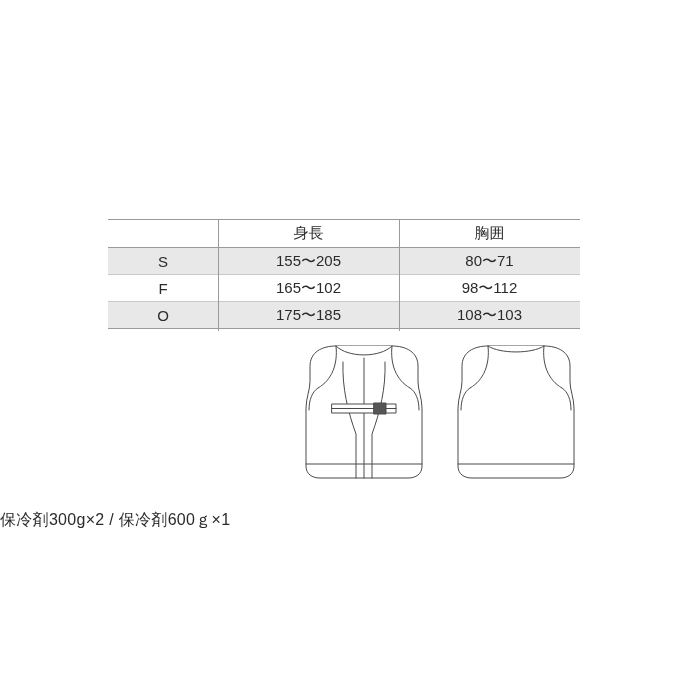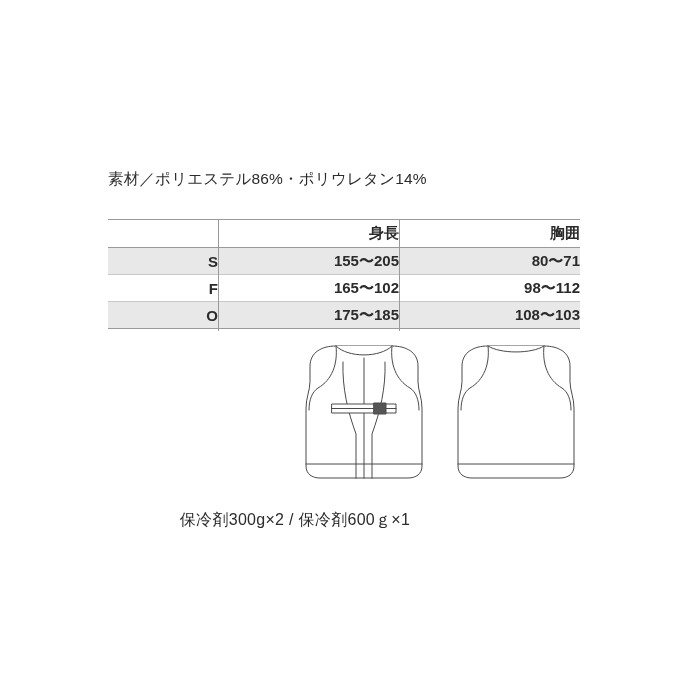--- a/index.html
+++ b/index.html
@@ -44,25 +44,25 @@
     position: absolute;
     left: 108px;
     top: 219px;
     width: 472px;
     border-collapse: collapse;
     table-layout: fixed;
     font-size: 15px;
   }
   .size-table th,
   .size-table td {
-    text-align: right;
+    text-align: center;
     vertical-align: middle;
     height: 26px;
     padding: 0;
-    font-weight: bold;
+    font-weight: normal;
     color: #2b2b2b;
   }
   .size-table thead th {
     border-top: 1px solid #9a9a9a;
     border-bottom: 1px solid #9a9a9a;
     background: #ffffff;
     height: 27px;
   }
   .size-table tbody td {
     border-bottom: 1px solid #c9c9c9;
@@ -97,33 +97,32 @@
   }
 
   
   .footnote {
     position: absolute;
     left: 0;
     top: 510px;
     width: 700px;
     padding-right: 110px;
     box-sizing: border-box;
-    text-align: center;
+    text-align: left;
     font-size: 16px;
     letter-spacing: 0.3px;
     color: #2b2b2b;
   }
 </style>
 </head>
 <body>
 
 <div class="page">
 
   <div class="material">
-    <div class="line1">素材／ポリエステル86%・ポリウレタン14%</div>
   </div>
 
   <table class="size-table">
     <thead>
       <tr>
         <th class="col-label"></th>
         <th class="col-height">身長</th>
         <th class="col-chest">胸囲</th>
       </tr>
     </thead>

